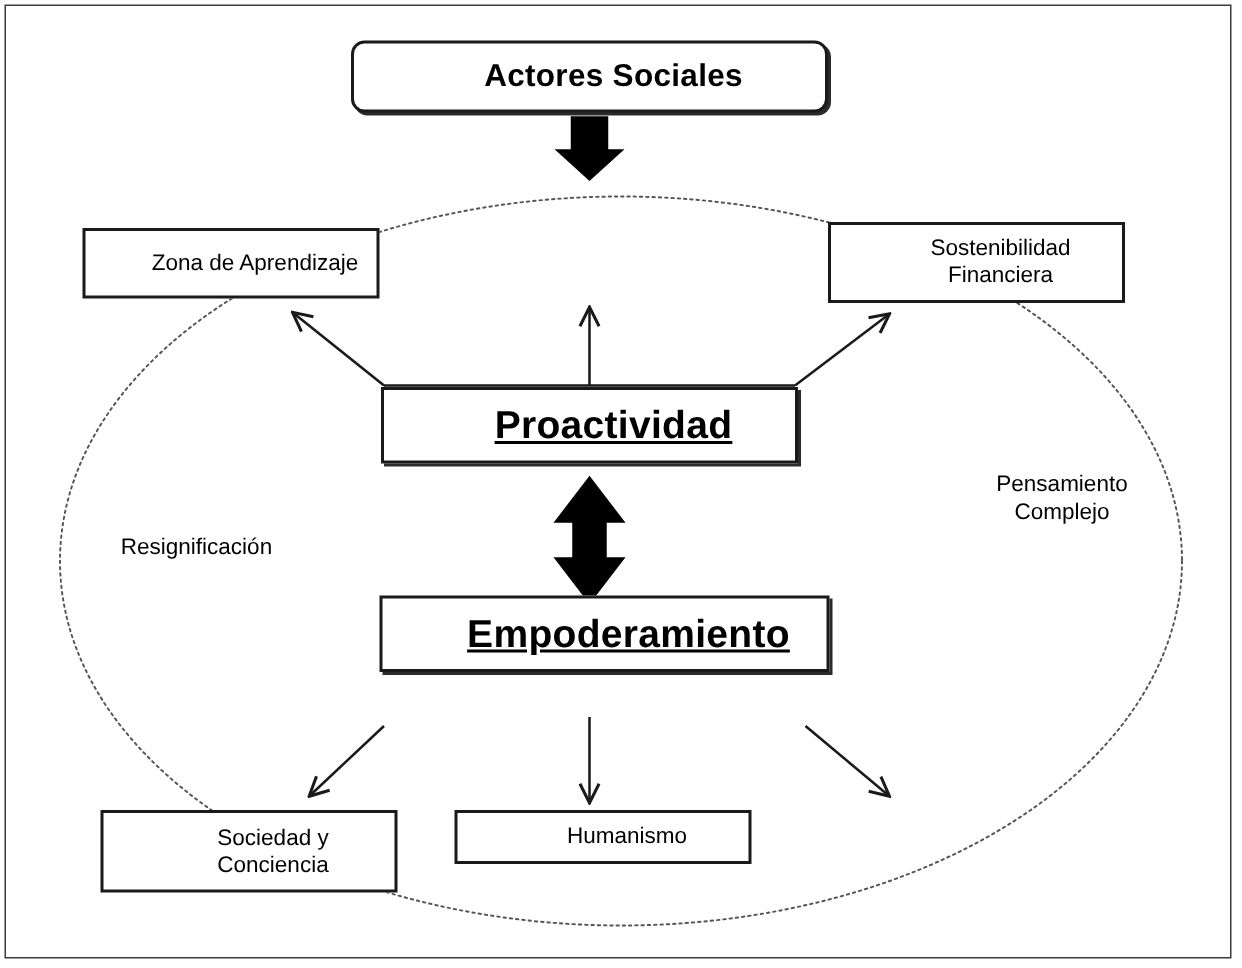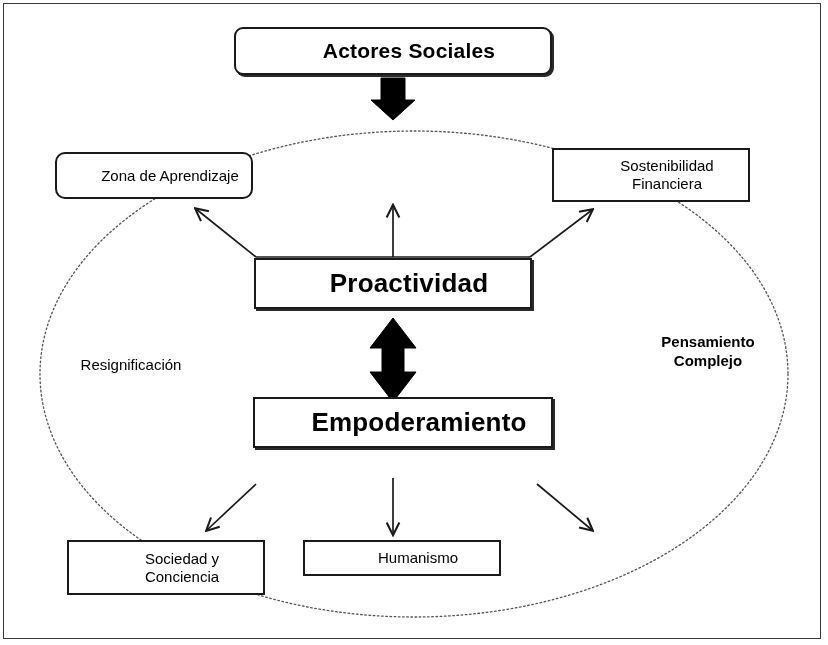--- a/index.html
+++ b/index.html
@@ -67,31 +67,32 @@
   }
   .n-title {
     font-size: 21px;
     font-weight: bold;
     letter-spacing: 0.2px;
   }
   .n-big {
     font-size: 26px;
     font-weight: bold;
     letter-spacing: 0.2px;
+    text-decoration: underline;
   }
   .n-plain {
     font-size: 15px;
     font-weight: normal;
   }
   
   #node-actores-sociales {
     left: 234px; top: 27px; width: 318px; height: 48px;
   }
   #node-zona-aprendizaje {
-    left: 55px; top: 152px; width: 198px; height: 47px; border-radius: 10px;
+    left: 55px; top: 152px; width: 198px; height: 47px;
   }
   #node-sostenibilidad-financiera {
     left: 552px; top: 148px; width: 198px; height: 54px; justify-content: center;
   }
   #node-proactividad {
     left: 254px; top: 258px; width: 278px; height: 51px;
   }
   #node-empoderamiento {
     left: 253px; top: 397px; width: 300px; height: 51px;
   }
@@ -111,21 +112,21 @@
     color: #000000;
     text-align: center;
     white-space: pre-line;
     line-height: 1.25;
     z-index: 4;
   }
   #caption-resignificacion {
     left: 56px; top: 356px; width: 150px;
   }
   #caption-pensamiento-complejo {
-    left: 633px; top: 333px; width: 150px; font-weight: bold;
+    left: 633px; top: 314px; width: 150px;
   }
 </style>
 </head>
 <body>
 
 <div id="diagram-root">
 
   <div id="outer-frame"></div>
 
   <svg id="edges-layer" viewBox="0 0 828 645" width="828" height="645" xmlns="http://www.w3.org/2000/svg">

